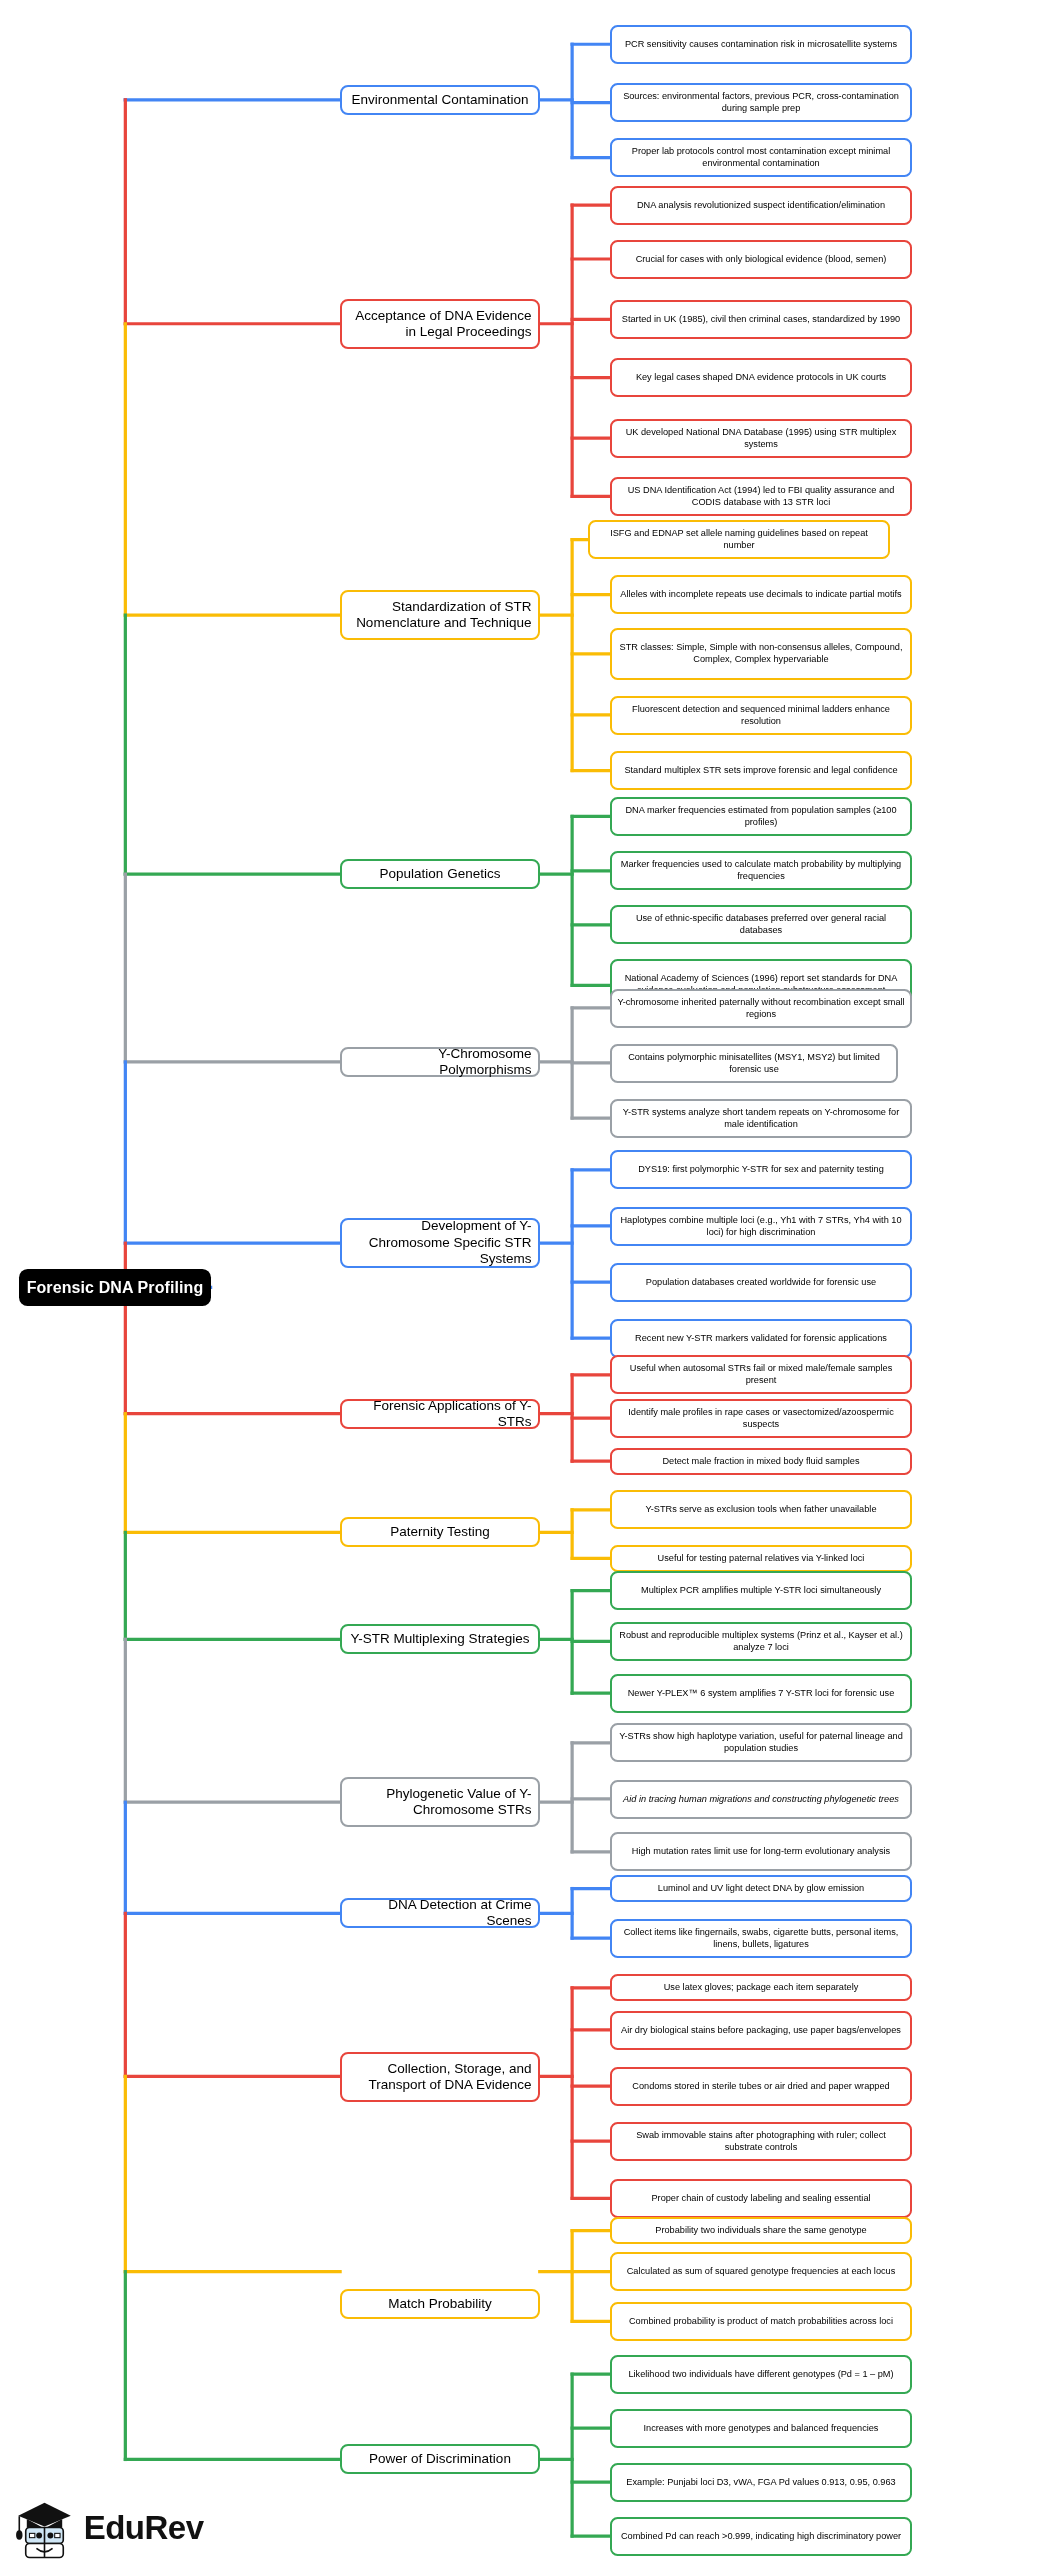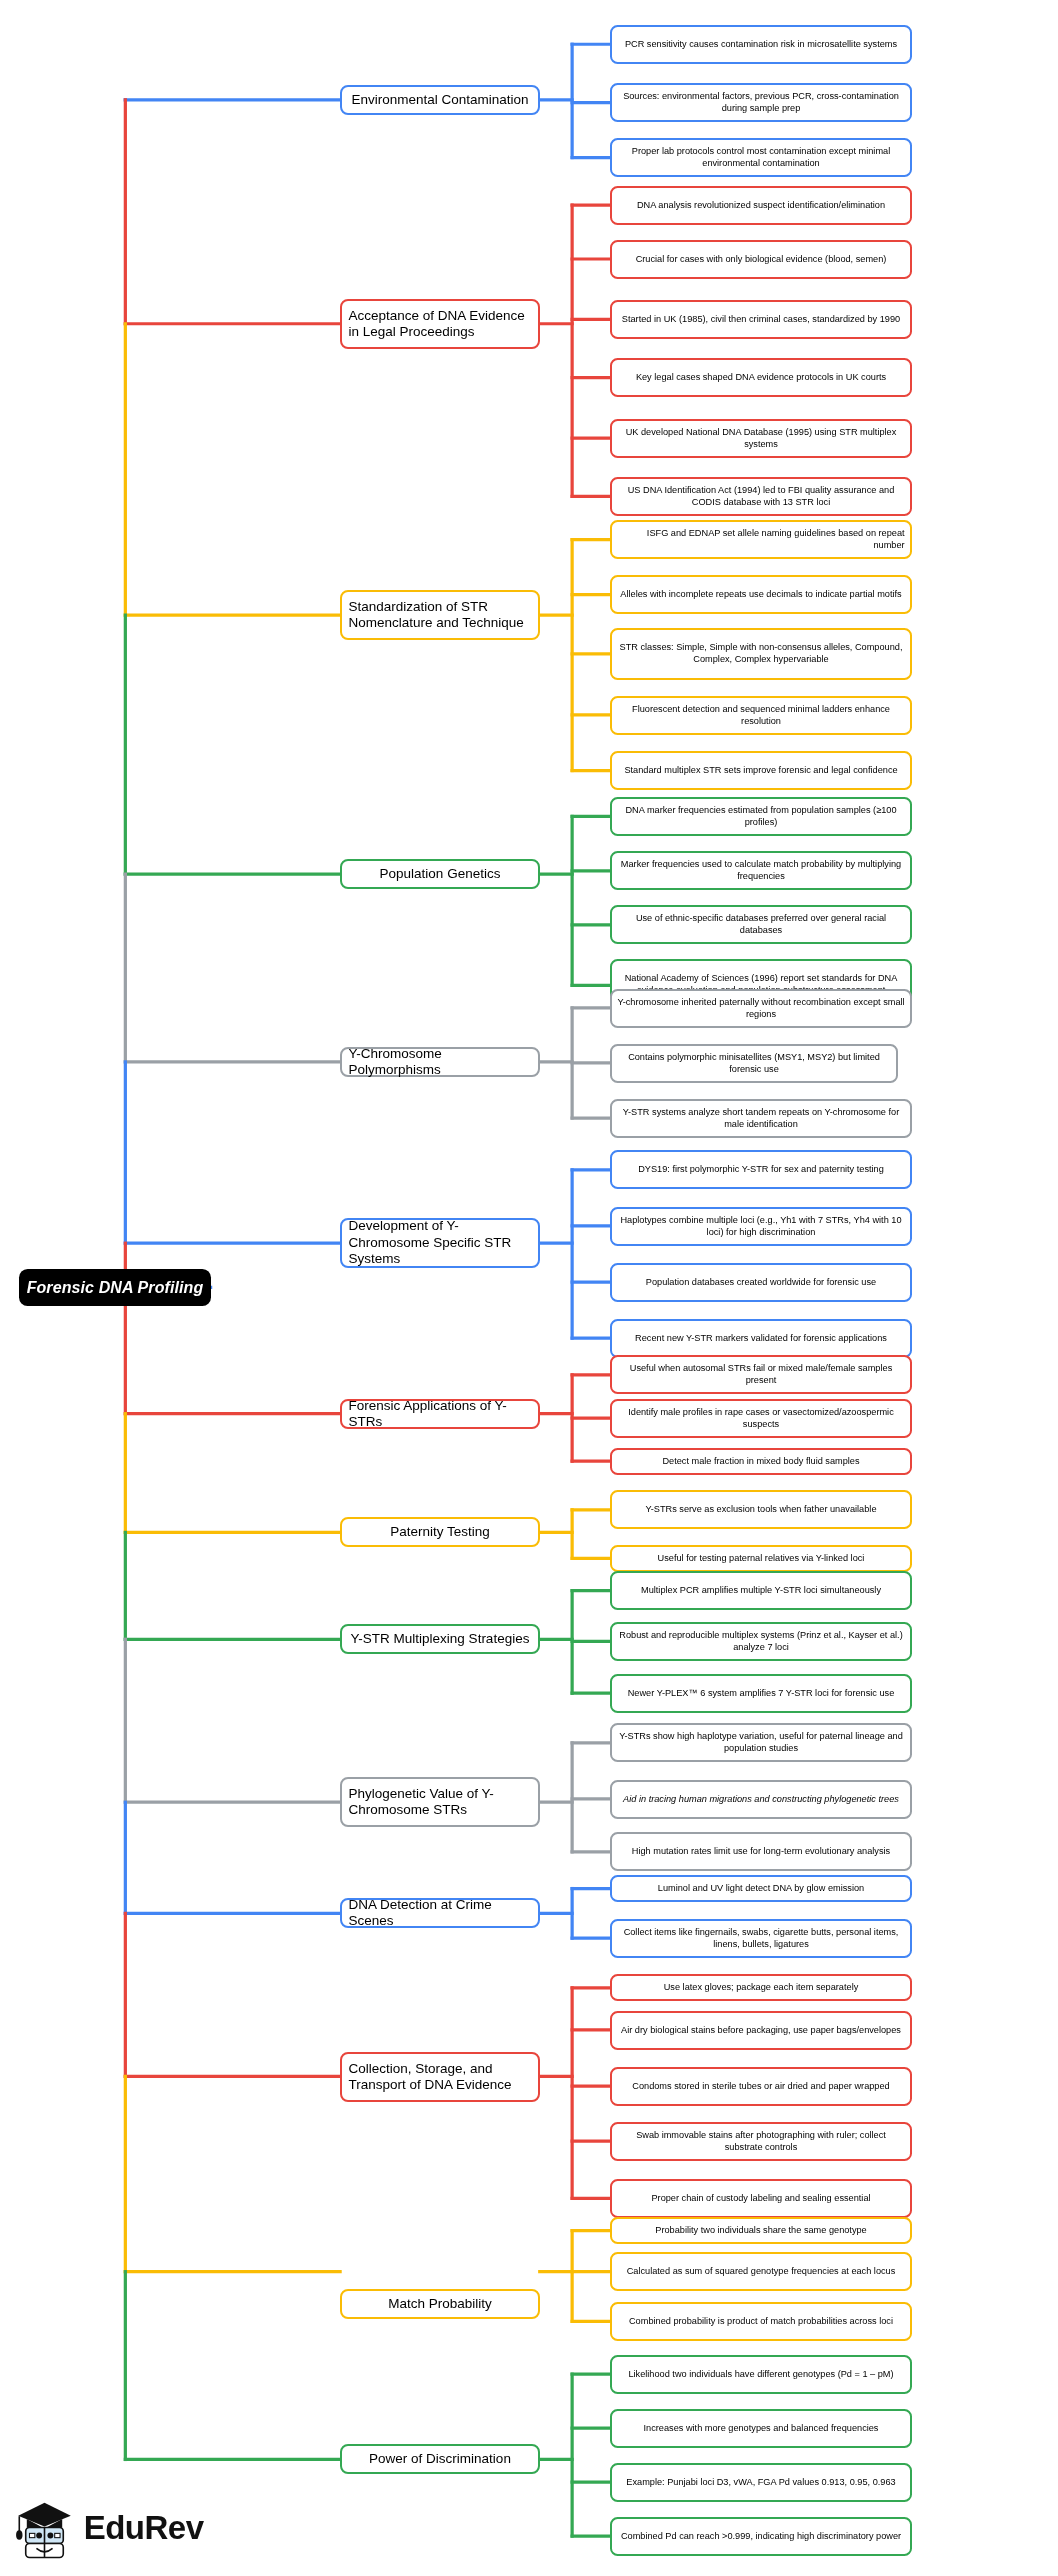--- a/index.html
+++ b/index.html
@@ -10,28 +10,28 @@
   #map { position:absolute; inset:0; }
 
   
   #wires { position:absolute; left:0; top:0; width:1059px; height:2576px; }
 
   
   .root-node{
     position:absolute; left:19px; top:1269px; width:192px; height:37px;
     background:#000; color:#fff; border-radius:8.6px;
     display:flex; align-items:center; justify-content:center;
-    font-size:16px; font-weight:bold; letter-spacing:0.1px; z-index:5;font-style:italic;
+    font-size:16px; font-weight:bold; letter-spacing:0.1px; z-index:5;
   }
 
   
   .branch-node{
     position:absolute; background:#fff; border:2.2px solid #888;
     border-radius:8px; display:flex; align-items:center; justify-content:center;
-    text-align:left; font-size:13.5px; line-height:1.22; padding:2.2px 6.5px; z-index:4;
+    text-align:right; font-size:13.5px; line-height:1.22; padding:2.2px 6.5px; z-index:4;
   }
 
   
   .leaf-node{
     position:absolute; background:#fff; border:2.2px solid #888;
     border-radius:7.6px; display:flex; align-items:center; justify-content:center;
     text-align:center; font-size:9.2px; line-height:1.3; padding:2.2px 5.4px; z-index:3;
   }
 
   
@@ -189,21 +189,21 @@
       </div>
       <div class="leaf-node" style="left: 610px; top: 419px; width: 302px; height: 39px; border-color: rgb(232, 69, 60);">
         <span>UK developed National DNA Database (1995) using STR multiplex systems</span>
       </div>
       <div class="leaf-node" style="left: 610px; top: 477px; width: 302px; height: 39px; border-color: rgb(232, 69, 60);">
         <span>US DNA Identification Act (1994) led to FBI quality assurance and CODIS database with 13 STR loci</span>
       </div>
       <div class="branch-node" style="left: 340px; top: 590px; width: 200px; height: 50px; border-color: rgb(250, 188, 5);">
         <span>Standardization of STR Nomenclature and Technique</span>
       </div>
-      <div class="leaf-node" style="left: 610px; top: 520px; width: 302px; height: 39px; border-color: rgb(250, 188, 5); text-align: right;">
+      <div class="leaf-node" style="left: 588px; top: 520px; width: 302px; height: 39px; border-color: rgb(250, 188, 5);">
         <span>ISFG and EDNAP set allele naming guidelines based on repeat number</span>
       </div>
       <div class="leaf-node" style="left: 610px; top: 575px; width: 302px; height: 39px; border-color: rgb(250, 188, 5);">
         <span>Alleles with incomplete repeats use decimals to indicate partial motifs</span>
       </div>
       <div class="leaf-node" style="left: 610px; top: 628px; width: 302px; height: 52px; border-color: rgb(250, 188, 5);">
         <span>STR classes: Simple, Simple with non-consensus alleles, Compound, Complex, Complex hypervariable</span>
       </div>
       <div class="leaf-node" style="left: 610px; top: 696px; width: 302px; height: 39px; border-color: rgb(250, 188, 5);">
         <span>Fluorescent detection and sequenced minimal ladders enhance resolution</span>

